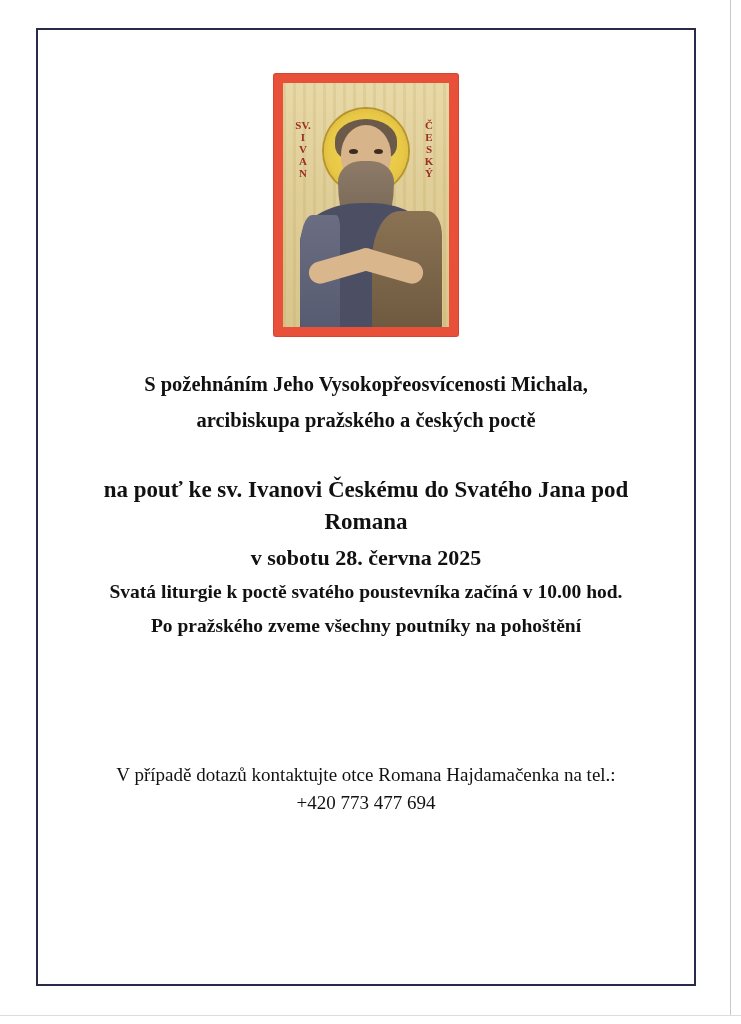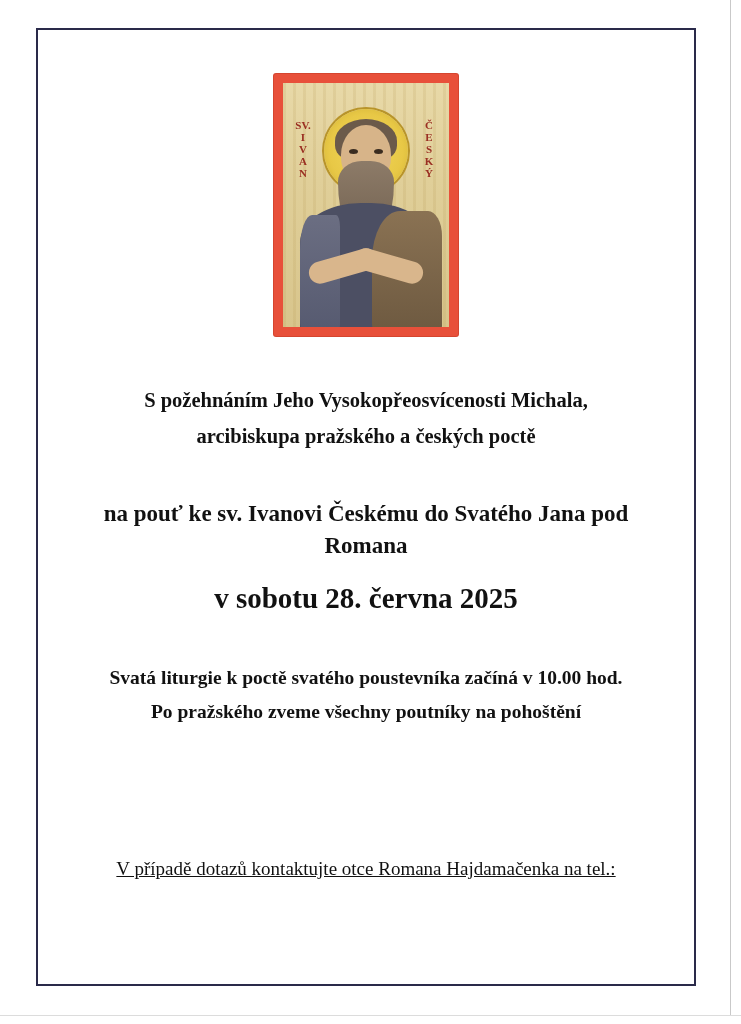--- a/index.html
+++ b/index.html
@@ -62,21 +62,20 @@
     position: absolute;
     left: 0;
     top: 0;
     width: 100%;
     height: 100%;
     box-sizing: border-box;
     padding: 30px 40px 24px 40px;
     display: flex;
     flex-direction: column;
     align-items: center;
-    gap: 8px;
   }
 
   
   .icon-wrap {
     margin-top: 14px;
     width: 184px;
     height: 262px;
     position: relative;
   }
   .icon-frame {
@@ -228,34 +227,34 @@
   
   .block {
     text-align: center;
     width: 100%;
   }
   .line {
     font-weight: bold;
     color: #111111;
   }
 
-  .blessing { margin-top: 38px; }
+  .blessing { margin-top: 30px; }
   .blessing .line { font-size: 20.5px; line-height: 36px; }
 
   .invite { margin-top: 26px; }
   .invite .line { font-size: 20.5px; line-height: 32px; }
 
   .main-event { margin-top: 36px; }
   .main-event .line.big { font-size: 23px; line-height: 32px; }
-  .main-event .line.date { font-size: 29px; line-height: 34px; margin-top: 19px; }
-
-  .details { margin-top: 38px; }
+  .main-event .line.date { font-size: 22px; line-height: 34px; margin-top: 3px; }
+
+  .details { }
   .details .line { font-size: 19.5px; line-height: 34px; }
 
-  .contact { margin-top: 118px; text-decoration: underline; }
+  .contact { margin-top: 118px; }
   .contact .line { font-size: 19px; line-height: 28px; font-weight: normal; }
 
   .spacer { flex: 1 1 auto; }
 </style>
 </head>
 <body>
 
 <div class="page">
 
   <div class="scan-edge-right"></div>
@@ -310,19 +309,20 @@
         <div class="line date">v sobotu 28. června 2025</div>
       </div>
 
       <div class="block details">
         <div class="line">Svatá liturgie k poctě svatého poustevníka začíná v 10.00 hod.</div>
         <div class="line">Po pražského zveme všechny poutníky na pohoštění</div>
       </div>
 
       <div class="block contact">
         <div class="line">V případě dotazů kontaktujte otce Romana Hajdamačenka na tel.:</div>
+        <div class="line">+420 773 477 694</div>
       </div>
 
       <div class="spacer"></div>
 
     </div>
   </div>
 </div>
 
 </body></html>

